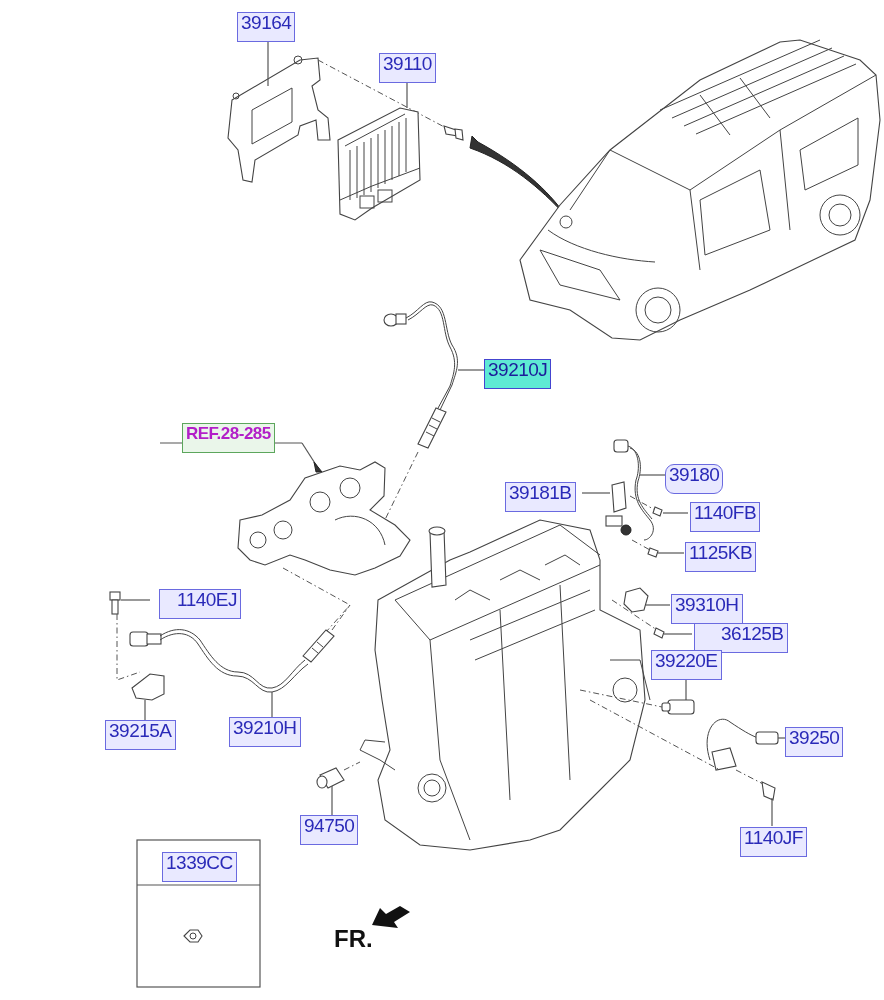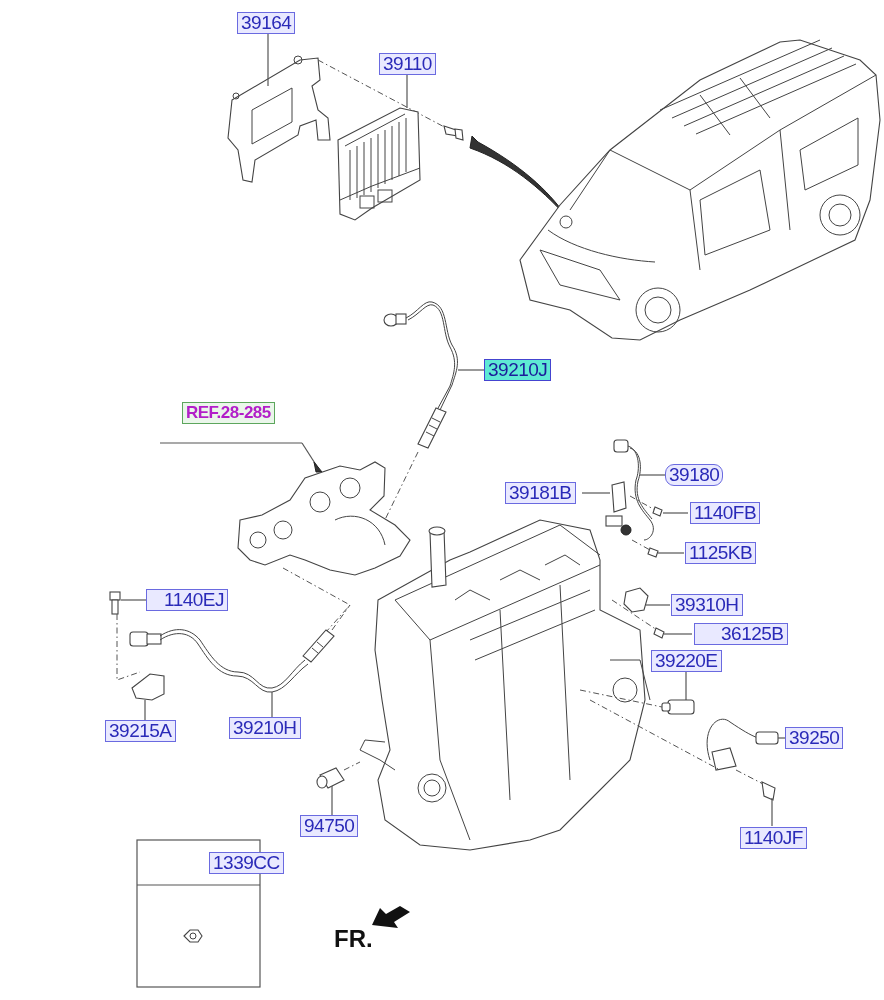--- a/index.html
+++ b/index.html
@@ -1,21 +1,21 @@
 <!DOCTYPE html>
 <html><head>
   <meta charset="utf-8">
   <style>
     html, body { margin: 0; padding: 0; background: #ffffff; }
     body { width: 884px; height: 1000px; position: relative; overflow: hidden; font-family: "Liberation Sans", sans-serif; }
     #diagram { position: absolute; left: 0; top: 0; width: 884px; height: 1000px; }
     .lbl {
       position: absolute;
       box-sizing: border-box;
-      height: 22px;
+      height: 30px;
       line-height: 20px;
       padding: 0 3px;
       border: 1.5px solid #6a6ae0;
       background: #e9e9ff;
       color: #2a2ab8;
       font-family: "Liberation Sans", sans-serif;
       font-size: 19px;
       letter-spacing: -0.5px;
       white-space: nowrap;
       cursor: pointer;
@@ -201,29 +201,29 @@
     <path class="part" d="M184 936 L190 930 L198 930 L202 936 L198 942 L190 942 Z"></path>
     <circle class="part2" cx="193" cy="936" r="3"></circle>
   </g>
 
   <path fill="#111" d="M372 925 L380 908 L386 914 L400 906 L410 912 L394 922 L398 928 Z"></path>
 </svg>
 
 <div class="lbl" style="left:237px;top:12px;">39164</div>
 <div class="lbl" style="left:379px;top:53px;">39110</div>
 <div class="lbl hl" style="left:484px;top:359px;">39210J</div>
-<div class="lbl ref" style="left:182px;top:402px;text-align:right;">REF.28-285</div>
+<div class="lbl ref" style="left:182px;top:423px;text-align:right;">REF.28-285</div>
 <div class="lbl" style="left:665px;top:464px;border-radius:9px;">39180</div>
 <div class="lbl" style="left:505px;top:482px;text-align:right;">39181B</div>
 <div class="lbl" style="left:690px;top:502px;">1140FB</div>
 <div class="lbl" style="left:685px;top:542px;">1125KB</div>
 <div class="lbl" style="left:671px;top:594px;">39310H</div>
 <div class="lbl" style="left:694px;top:623px;padding-left:26px;">36125B</div>
 <div class="lbl" style="left:651px;top:650px;">39220E</div>
 <div class="lbl" style="left:785px;top:727px;">39250</div>
 <div class="lbl" style="left:740px;top:827px;">1140JF</div>
-<div class="lbl" style="left:146px;top:589px;padding-left:17px;">1140EJ</div>
+<div class="lbl" style="left:159px;top:589px;padding-left:17px;">1140EJ</div>
 <div class="lbl" style="left:105px;top:720px;">39215A</div>
 <div class="lbl" style="left:229px;top:717px;">39210H</div>
 <div class="lbl" style="left:300px;top:815px;">94750</div>
-<div class="lbl" style="left:162px;top:852px;margin-left:47px;">1339CC</div>
+<div class="lbl" style="left:162px;top:852px;">1339CC</div>
 
 <div class="fr" style="left:334px;top:925px;">FR.</div>
 
 </body></html>

